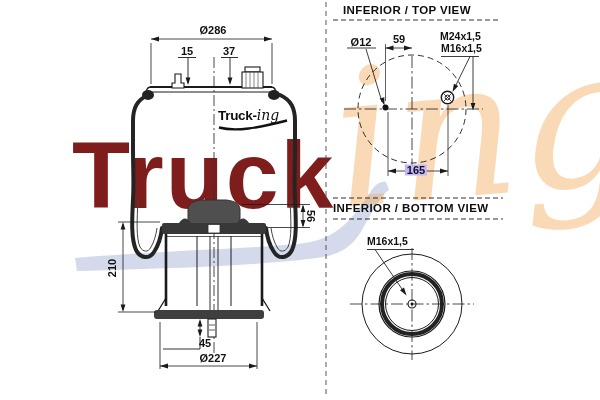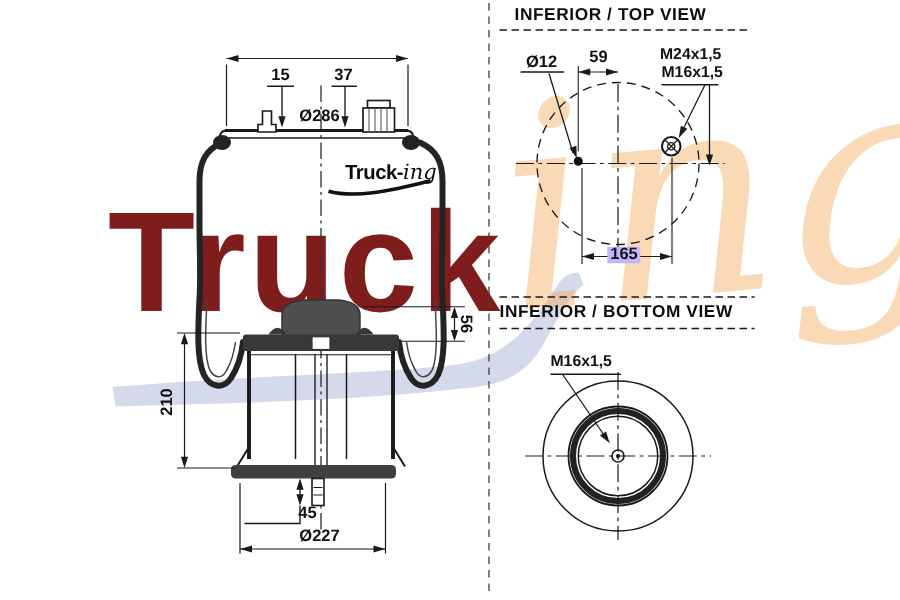--- a/index.html
+++ b/index.html
@@ -14,21 +14,21 @@
   .wm-ing{position:absolute;left:334px;top:34px;font:italic 190px "DejaVu Serif",serif;
           color:rgba(242,167,82,0.42);line-height:1;transform:rotate(-5deg);z-index:1;}
   
   .lbl{position:absolute;font:bold 11px "Liberation Sans",sans-serif;color:#111;
        white-space:nowrap;transform:translate(-50%,-50%);z-index:3;line-height:1;}
   .lbl.la{transform:none;}
   .rot-ccw{transform:translate(-50%,-50%) rotate(-90deg);}
   .rot-cw{transform:translate(-50%,-50%) rotate(90deg);}
   .bgw{background:#c4b5fd;padding:0 2px;}
   .hdr{font:bold 11.5px "Liberation Sans",sans-serif;letter-spacing:.4px;color:#0d0d0d;}
-  .brand{position:absolute;left:230px;top:106px;z-index:3;white-space:nowrap;}
+  .brand{position:absolute;left:218px;top:106px;z-index:3;white-space:nowrap;}
   .brand .b{font:bold 13.5px "Liberation Sans",sans-serif;color:#0d0d0d;letter-spacing:-.3px;}
   .brand .s{font:italic 14px "DejaVu Serif",serif;color:#0d0d0d;}
 </style>
 </head>
 <body>
 
 <span class="wm-truck">Truck</span>
 <svg class="layer wm" viewBox="0 0 600 400">
   <path d="M75,258 C170,250 255,249 305,243 C341,238 357,212 371,191 C375,185 380,181 386,182 L389,190 C382,194 373,210 362,230 C349,253 330,257 308,259 C240,267 150,269 77,271 Z" fill="#cdd3e8" opacity="0.85"></path>
 </svg>
@@ -151,21 +151,21 @@
       <circle cx="412" cy="304" r="30" stroke="#222" stroke-width="4"></circle>
       <circle cx="412" cy="304" r="26.5" stroke-width="1"></circle>
       <circle cx="412" cy="304" r="4" stroke-width="1.1"></circle>
       <circle cx="412" cy="304" r="1.4" fill="#111" stroke="none"></circle>
       <path d="M350,304 H474" stroke-width="0.8" stroke-dasharray="12 3 2.5 3"></path>
       <path d="M412,248 V360" stroke-width="0.8" stroke-dasharray="12 3 2.5 3"></path>
     </g>
   </g>
 </svg>
 
-<span class="lbl" style="left:213px;top:30px;margin-top:48px;">Ø286</span>
+<span class="lbl" style="left:213px;top:30px;">Ø286</span>
 <span class="lbl" style="left:187px;top:51px;">15</span>
 <span class="lbl" style="left:229px;top:51px;">37</span>
 <span class="lbl rot-ccw" style="left:112px;top:268px;">210</span>
 <span class="lbl rot-cw" style="left:310px;top:216px;">56</span>
 <span class="lbl" style="left:175px;top:343px;margin-left:30px;">45</span>
 <span class="lbl" style="left:213px;top:358px;">Ø227</span>
 
 <span class="lbl la hdr" style="left:343px;top:4px;">INFERIOR / TOP VIEW</span>
 <span class="lbl" style="left:361px;top:42px;">Ø12</span>
 <span class="lbl" style="left:399px;top:39px;">59</span>

